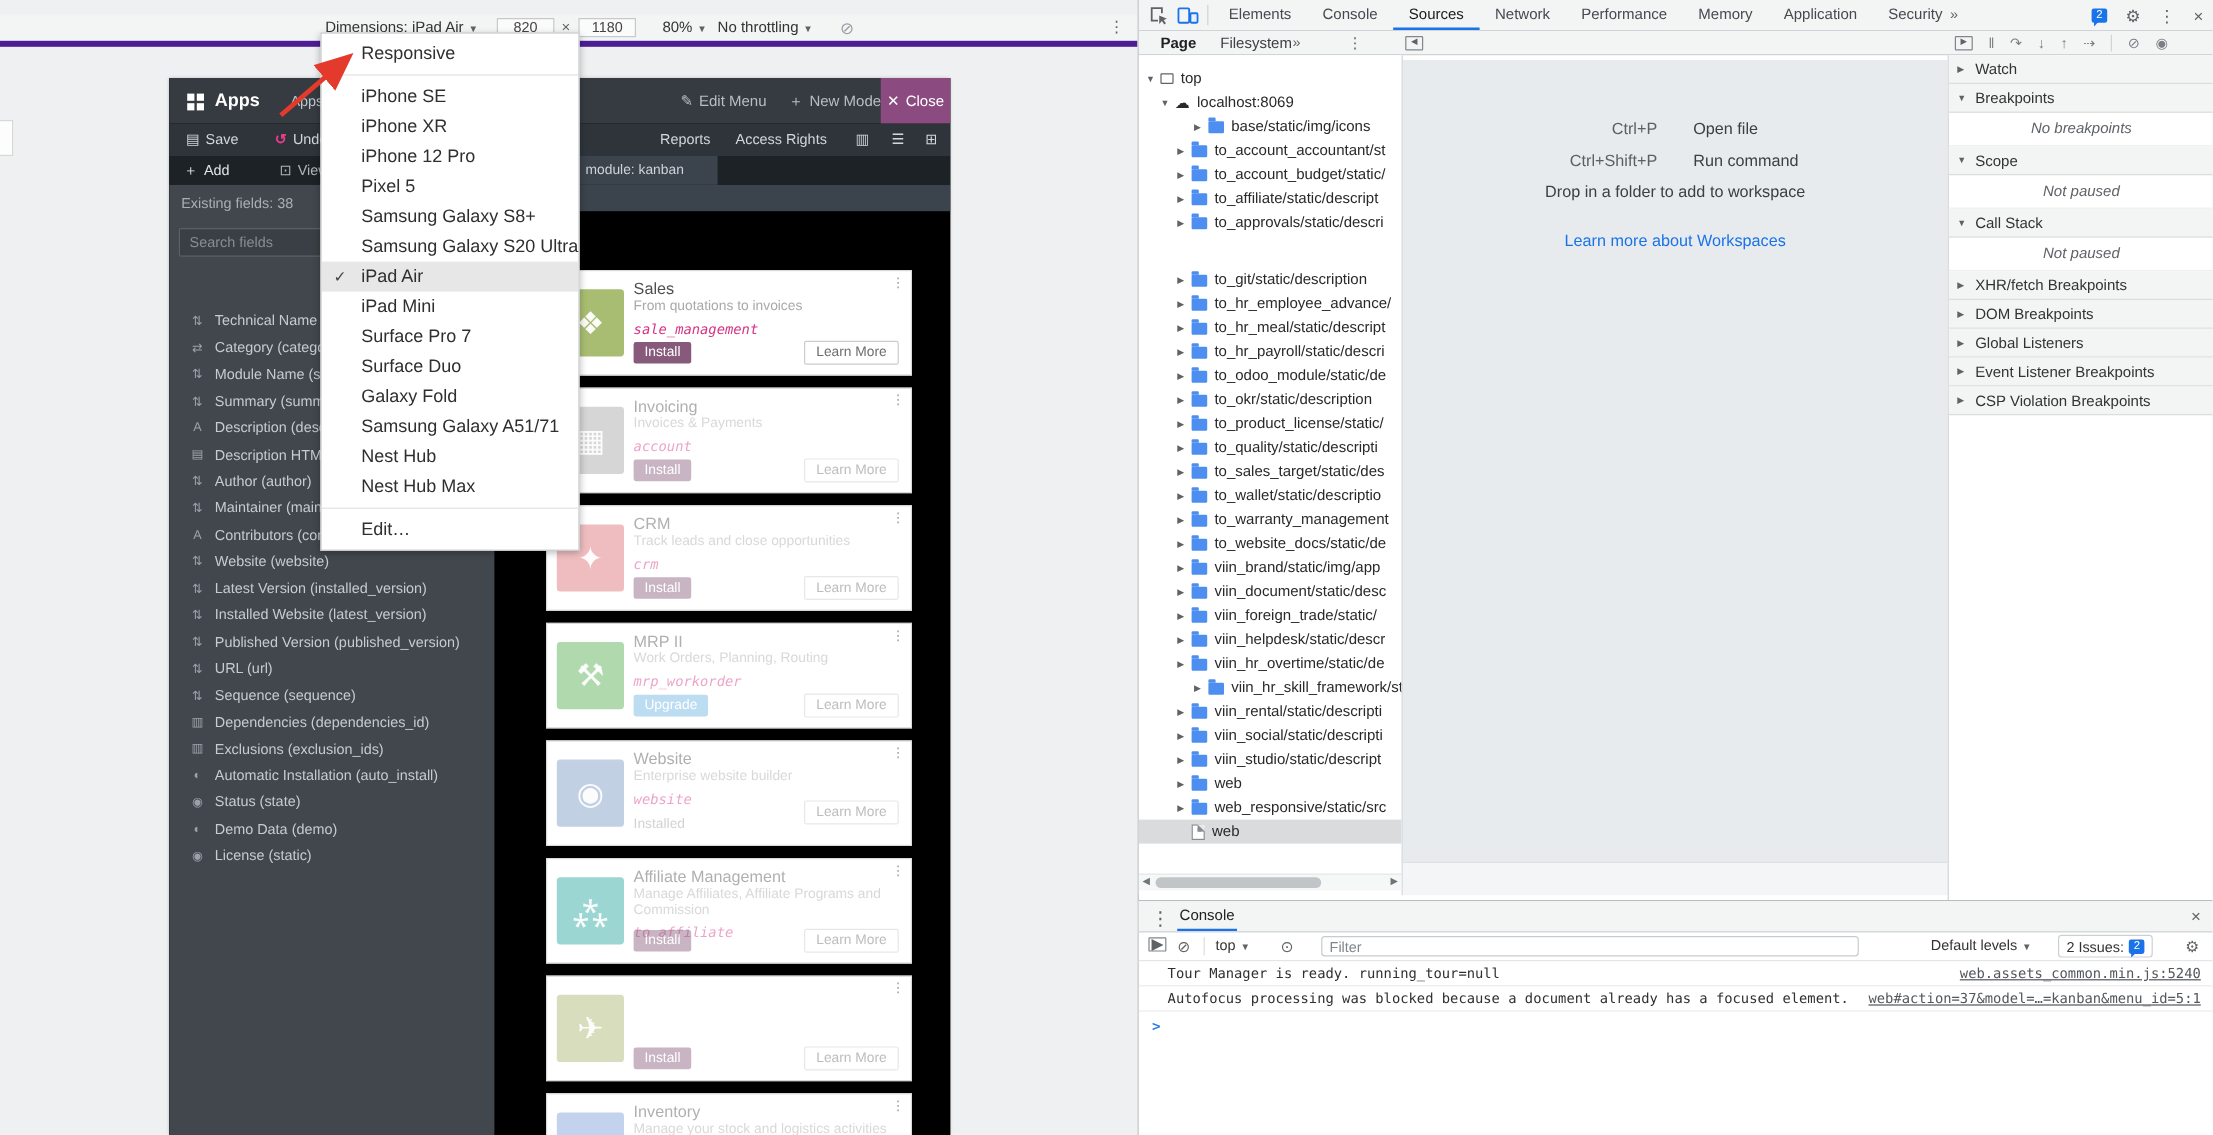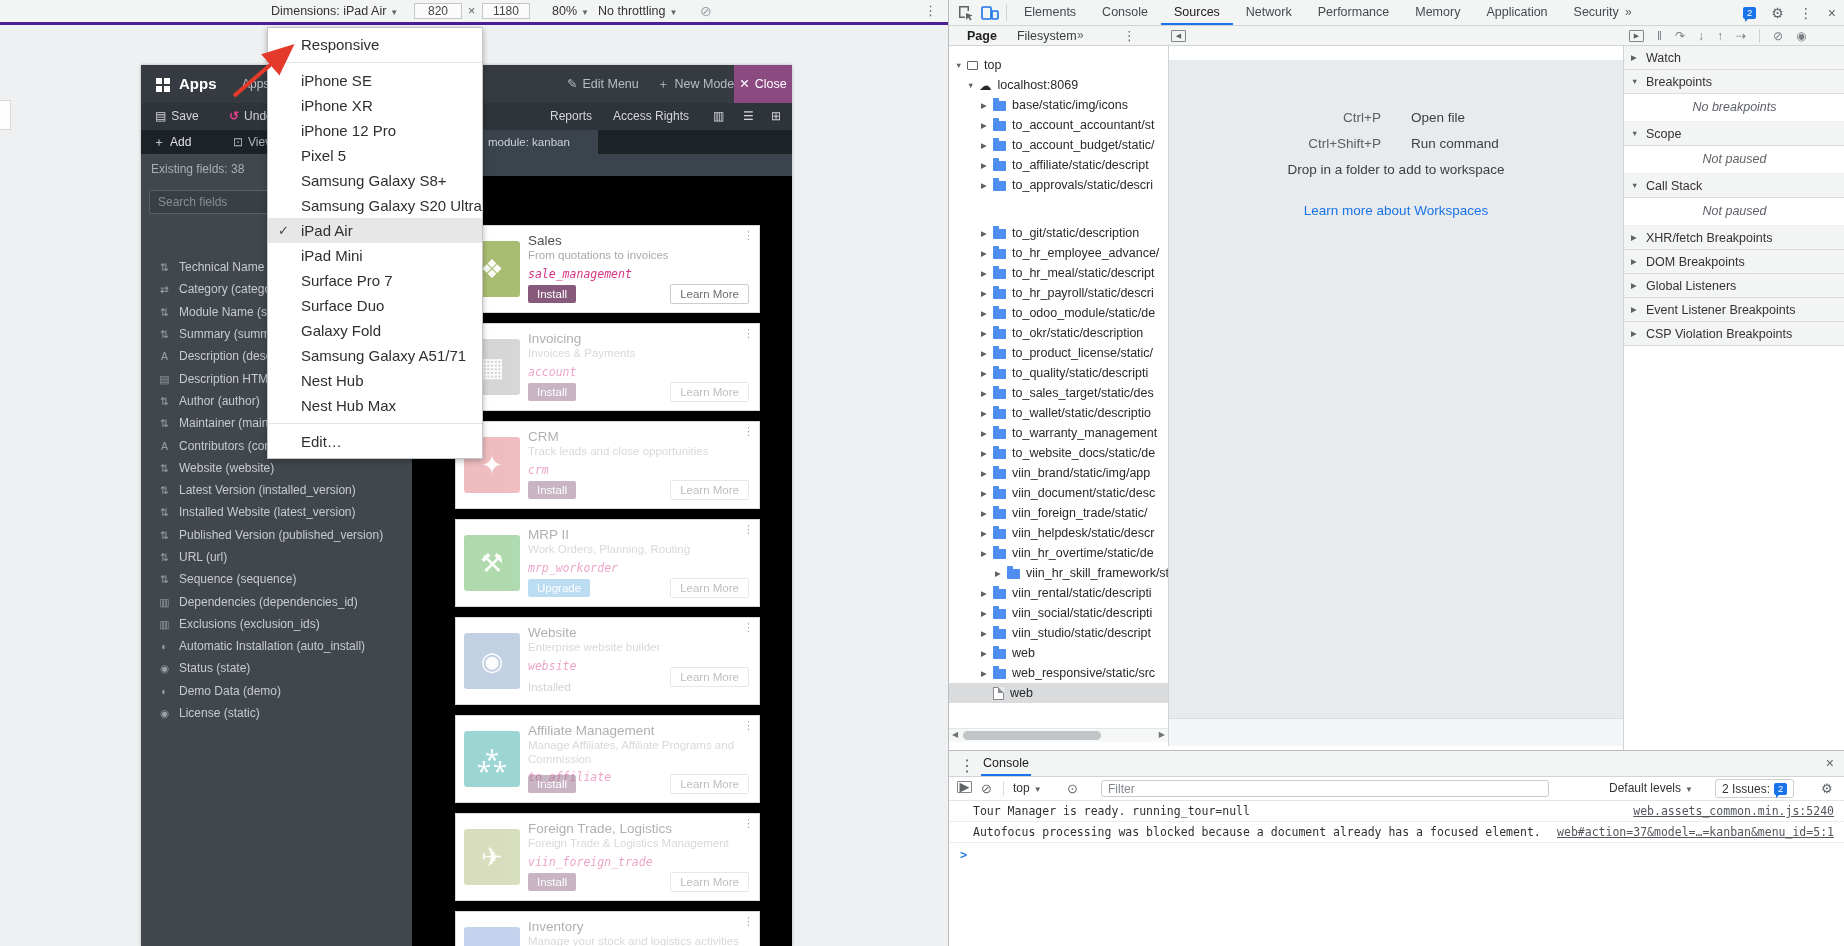--- a/index.html
+++ b/index.html
@@ -1,22 +1,22 @@
 <!DOCTYPE html>
 <html><head>
 <meta charset="utf-8">
 <style>
   html,body{margin:0;padding:0;background:#dfe1e4;}
   #screen{position:relative;width:1844px;height:946px;overflow:hidden;
     background:#eff0f1;font-family:"Liberation Sans",sans-serif;
     -webkit-font-smoothing:antialiased;}
 
   
-  #device-toolbar{position:absolute;left:0;top:0;width:948px;height:22px;
-    background:#f3f4f4;border-bottom:3px solid #4c1d95;font-size:12.5px;color:#333;}
+  #device-toolbar{position:absolute;left:0;top:12px;width:948px;height:22px;
+    background:#f3f4f4;border-bottom:5px solid #4c1d95;font-size:12.5px;color:#333;}
   #device-toolbar .ctrl{position:absolute;top:0;line-height:22px;white-space:nowrap;}
   .ddcaret{font-size:8px;color:#5f6368;margin-left:4px;}
   .dim-input{position:absolute;top:3px;width:46px;height:14px;border:1px solid #c6c9cc;
     background:#fbfbfb;text-align:center;font-size:12px;color:#444;font-family:inherit;padding:0;}
   .rot-icon{color:#9aa0a6;font-size:14px;}
   .kebab{color:#5f6368;font-size:13px;letter-spacing:0;}
 
   
   #anno-arrow{position:absolute;left:222px;top:34px;z-index:70;pointer-events:none;}
 
@@ -140,21 +140,21 @@
   .ticon-frame{width:11px;height:9px;border:1.5px solid #5f6368;border-radius:1px;box-sizing:border-box;}
   .ticon-file{width:9px;height:11px;background:#fff;border:1px solid #888c90;position:relative;}
   .ticon-file::after{content:"";position:absolute;right:-1px;top:-1px;border:3px solid #e9eaeb;
     border-left-color:#888c90;border-bottom-color:#888c90;}
   .nav-hscroll{position:absolute;left:0;bottom:4px;width:219px;height:13px;background:#f6f7f7;
     border-top:1px solid #e4e6e8;}
   .nav-hscroll .thumb{position:absolute;left:14px;top:2px;width:138px;height:9px;background:#c2c5c8;border-radius:5px;}
   .hs-arrow{position:absolute;top:1px;font-size:8px;color:#6f7479;}
 
   
-  .dt-editor{position:absolute;left:220px;top:60px;width:454px;height:672px;background:#e8ebed;}
+  .dt-editor{position:absolute;left:220px;top:50px;width:454px;height:672px;background:#e8ebed;}
   .ed-shortcuts{padding-top:50px;}
   .sk{display:flex;justify-content:center;margin-bottom:11px;font-size:13.5px;color:#3c4043;}
   .sk .keys{width:150px;text-align:right;margin-right:30px;color:#5b6064;}
   .sk .act{width:150px;text-align:left;}
   .drop-hint{text-align:center;font-size:13.5px;color:#3c4043;margin-top:3px;}
   .ws-link{display:block;text-align:center;font-size:13.5px;color:#1a73e8;
     margin-top:26px;}
   .ed-foot{position:absolute;left:220px;top:718px;width:454px;height:28px;background:#f4f5f6;
     border-top:1px solid #dadcde;box-sizing:border-box;}
 
@@ -450,25 +450,20 @@
             <span class="abtn">Install</span>
             <span class="lm">Learn More</span>
           </div>
         </div>
 
         <div class="kcard action-type-install faded">
           <span class="ckebab">⋮</span>
           <div class="cicon" style="background: rgb(200, 209, 162);">
             <span>✈</span>
           </div>
-          <div class="cbody">
-            <div class="ctitle">Foreign Trade, Logistics</div>
-            <div class="csum">Foreign Trade &amp; Logistics Management</div>
-            <div class="ctech">viin_foreign_trade</div>
-          </div>
           <div class="cactions">
             <span class="abtn">Install</span>
             <span class="lm">Learn More</span>
           </div>
         </div>
 
         <div class="kcard action-type-none faded">
           <span class="ckebab">⋮</span>
           <div class="cicon" style="background: rgb(171, 192, 230);">
             <span>▣</span>
@@ -547,21 +542,21 @@
             <span class="ticon ticon-frame"></span>
             <span class="tname">top</span>
           </div>
 
           <div class="trow type-origin" style="padding-left: 18px;">
             <span class="tarrow"></span>
             <span class="ticon ticon-origin">☁</span>
             <span class="tname">localhost:8069</span>
           </div>
 
-          <div class="trow type-folder" style="padding-left: 32px;">
+          <div class="trow type-folder" style="padding-left: 46px;">
             <span class="tarrow"></span>
             <span class="ticon ticon-folder"></span>
             <span class="tname">base/static/img/icons</span>
           </div>
 
           <div class="trow type-folder" style="padding-left: 32px;">
             <span class="tarrow"></span>
             <span class="ticon ticon-folder"></span>
             <span class="tname">to_account_accountant/st</span>
           </div>

